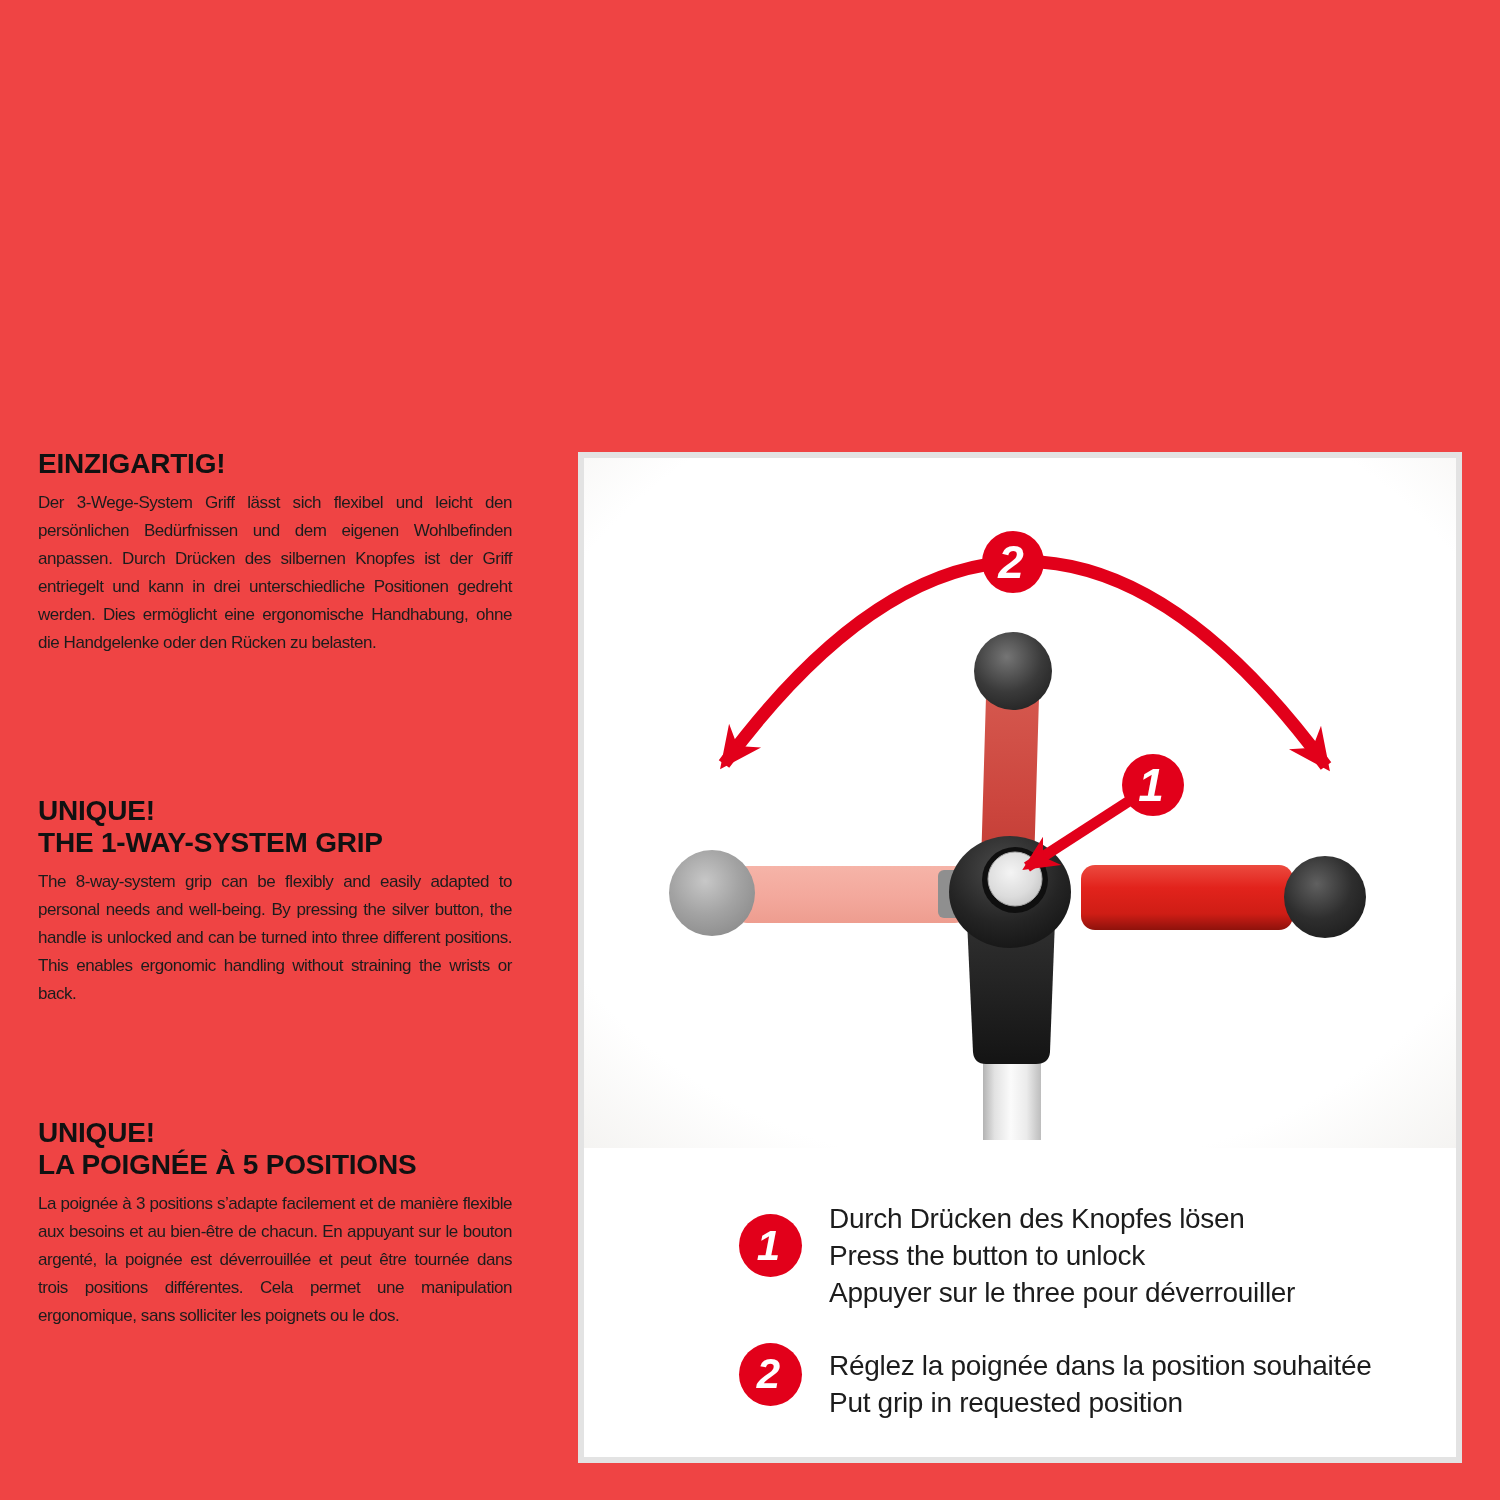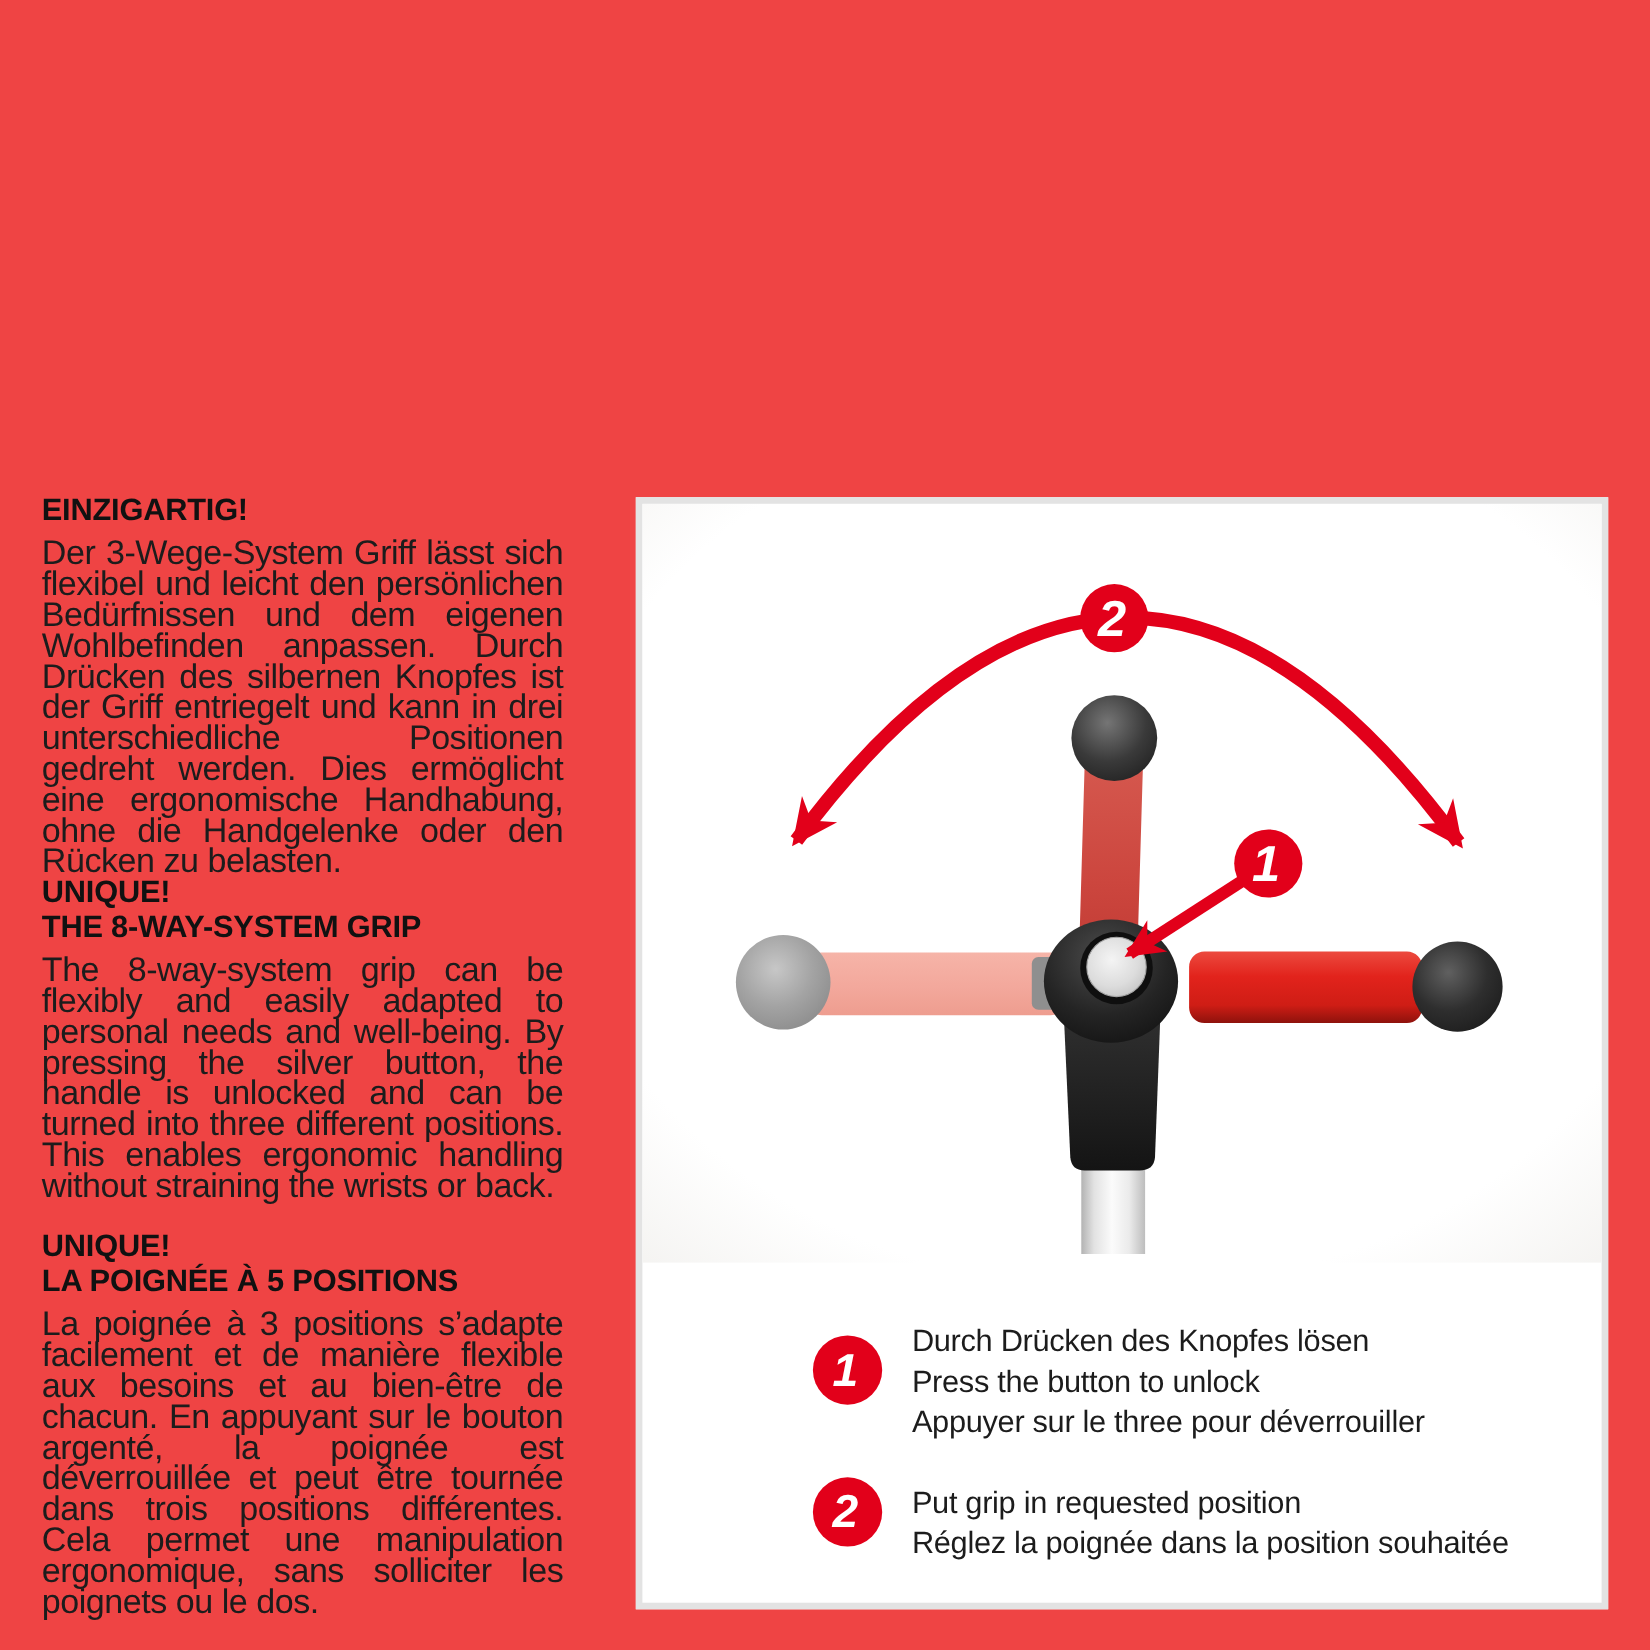--- a/index.html
+++ b/index.html
@@ -8,21 +8,21 @@
     font-family:"Liberation Sans",sans-serif;color:#1a1a1a;
   }
   
   .text-section{position:absolute;left:38px;width:474px;}
   .text-section.s1{top:448px;}
   .text-section.s2{top:795px;}
   .text-section.s3{top:1117px;}
   .text-section h2{margin:0;font-size:28px;line-height:32px;font-weight:700;letter-spacing:-0.2px;color:#111;}
   .text-section h2 .h-line{display:block;}
   .text-section p{
-    margin:9px 0 0 0;font-size:31px;line-height:28px;letter-spacing:-0.45px;
+    margin:9px 0 0 0;font-size:17px;line-height:28px;letter-spacing:-0.45px;
     text-align:justify;color:#1c1c1c;
   }
   
   .figure-box{
     position:absolute;left:578px;top:452px;width:872px;height:999px;
     border:6px solid #e3e3e3;background:#ffffff;
   }
   .illustration{position:absolute;left:0;top:0;width:872px;height:690px;display:block;}
   
   .legend-item{position:absolute;left:155px;display:flex;align-items:center;gap:27px;}
@@ -52,21 +52,21 @@
   <section class="text-section s1">
     <h2>
       <span class="h-line">EINZIGARTIG!</span>
     </h2>
     <p>Der 3-Wege-System Griff lässt sich flexibel und leicht den persönlichen Bedürfnissen und dem eigenen Wohlbefinden anpassen. Durch Drücken des silbernen Knopfes ist der Griff entriegelt und kann in drei unterschiedliche Positionen gedreht werden. Dies ermöglicht eine ergonomische Handhabung, ohne die Handgelenke oder den Rücken zu belasten.</p>
   </section>
 
   <section class="text-section s2">
     <h2>
       <span class="h-line">UNIQUE!</span>
-      <span class="h-line">THE 8-WAY-SYSTEM GRIP</span>
+      <span class="h-line">THE 1-WAY-SYSTEM GRIP</span>
     </h2>
     <p>The 8-way-system grip can be flexibly and easily adapted to personal needs and well-being. By pressing the silver button, the handle is unlocked and can be turned into three different positions. This enables ergonomic handling without straining the wrists or back.</p>
   </section>
 
   <section class="text-section s3">
     <h2>
       <span class="h-line">UNIQUE!</span>
       <span class="h-line">LA POIGNÉE À 5 POSITIONS</span>
     </h2>
     <p>La poignée à 3 positions s’adapte facilement et de manière flexible aux besoins et au bien-être de chacun. En appuyant sur le bouton argenté, la poignée est déverrouillée et peut être tournée dans trois positions différentes. Cela permet une manipulation ergonomique, sans solliciter les poignets ou le dos.</p>
@@ -174,19 +174,19 @@
         <div class="legend-line">Press the button to unlock</div>
         <div class="legend-line">Appuyer sur le three pour déverrouiller</div>
       </div>
     </div>
 
     <div class="legend-item l2">
       <span class="badge">
         <span>2</span>
       </span>
       <div class="legend-lines">
+        <div class="legend-line">Réglez la poignée dans la position souhaitée</div>
         <div class="legend-line">Put grip in requested position</div>
-        <div class="legend-line">Réglez la poignée dans la position souhaitée</div>
       </div>
     </div>
 
   </div>
 </div>
 
 </body></html>

